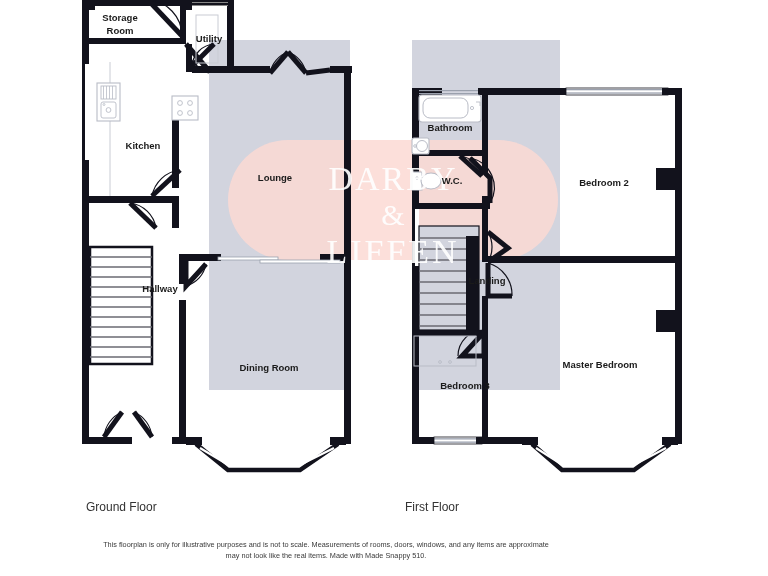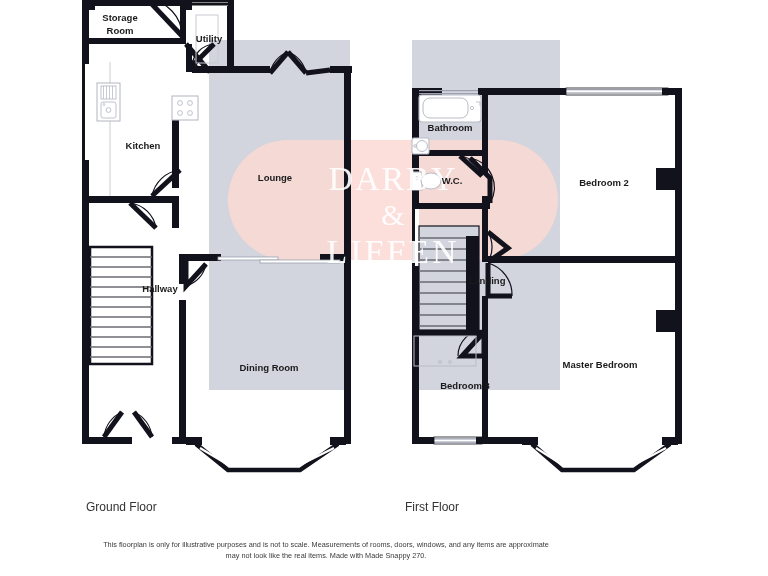--- a/index.html
+++ b/index.html
@@ -394,16 +394,16 @@
       <text class="room-label" x="465" y="386">Bedroom 3</text>
       <text class="room-label" x="600" y="365">Master Bedroom</text>
     </g>
 
     <text class="floor-label" x="86" y="511">Ground Floor</text>
     <text class="floor-label" x="405" y="511">First Floor</text>
   </svg>
 
   <div class="disclaimer">
     <span>This floorplan is only for illustrative purposes and is not to scale. Measurements of rooms, doors, windows, and any items are approximate</span>
-    <span>may not look like the real items. Made with Made Snappy 270.</span>
+    <span>may not look like the real items. Made with Made Snappy 510.</span>
   </div>
 
 </div>
 
 </body></html>

